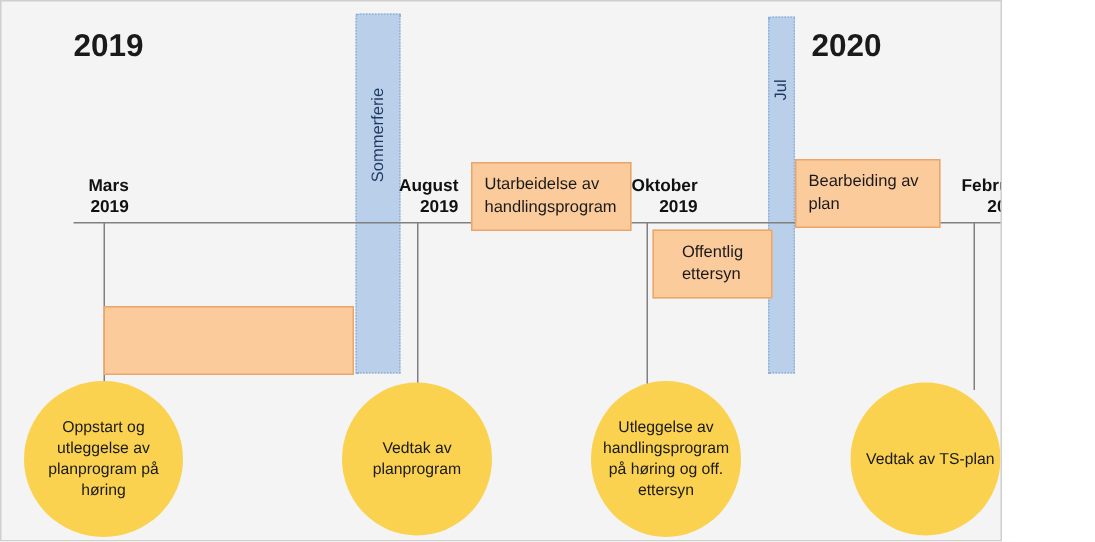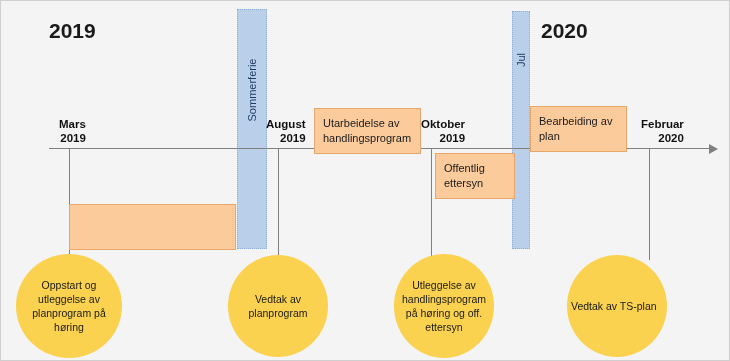--- a/index.html
+++ b/index.html
@@ -2,21 +2,21 @@
 <html><head>
 <meta charset="utf-8">
 <style>
   html, body {
     margin: 0;
     padding: 0;
     background: #ffffff;
   }
   #root {
     position: relative;
-    width: 730px;
+    width: 668px;
     height: 361px;
     background: #f4f4f4;
     border: 1px solid #cfcfcf;
     box-sizing: border-box;
     overflow: hidden;
     font-family: "Liberation Sans", sans-serif;
     -webkit-font-smoothing: antialiased;
   }
 
   
@@ -94,21 +94,21 @@
   }
   .obox span { display: block; }
 
   
   .circle {
     position: absolute;
     background: #fad24f;
     border-radius: 50%;
     display: flex;
     align-items: center;
-    justify-content: flex-start;
+    justify-content: flex-end;
     text-align: center;
     font-size: 10.5px;
     line-height: 14px;
     color: #1a1a1a;
     box-sizing: border-box;
     padding: 4px;
   }
 </style>
 </head>
 <body>
@@ -157,21 +157,21 @@
     </div>
   </div>
 
   <div class="obox" style="left:313px; top:107px; width:107px; height:38px;">
     <div>
       <span>Utarbeidelse av</span>
       <span>handlingsprogram</span>
     </div>
   </div>
 
-  <div class="obox" style="left:434px; top:152px; width:80px; height:42px;">
+  <div class="obox" style="left:434px; top:152px; width:80px; height:42px;justify-content:center;">
     <div>
       <span>Offentlig</span>
       <span>ettersyn</span>
     </div>
   </div>
 
   <div class="obox" style="left:529px; top:105px; width:97px; height:37px;">
     <div>
       <span>Bearbeiding av</span>
       <span>plan</span>

